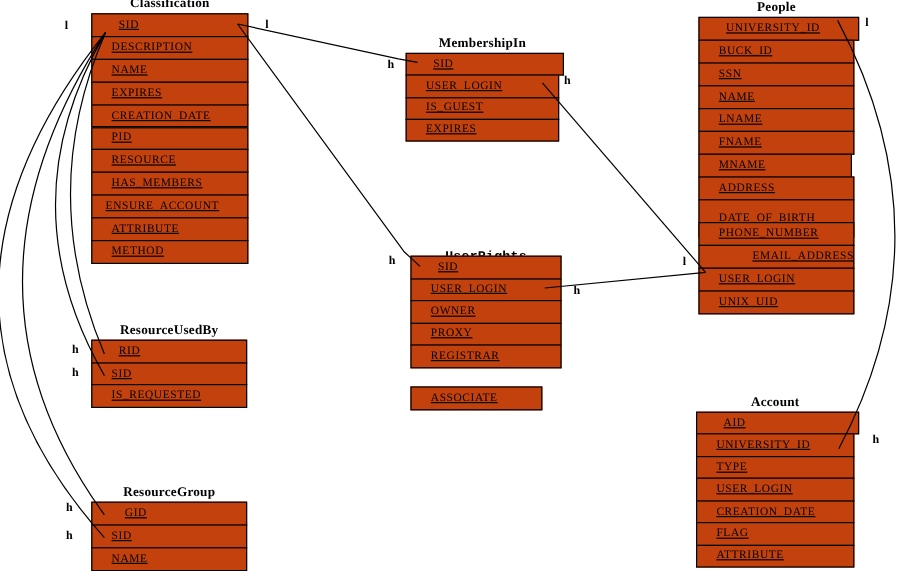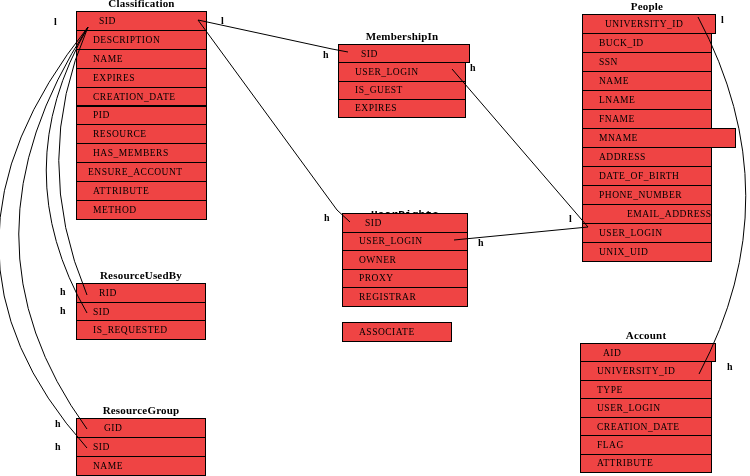--- a/index.html
+++ b/index.html
@@ -28,27 +28,28 @@
     font-size: 11px;
     font-weight: bold;
     text-align: center;
     white-space: nowrap;
     letter-spacing: 0.2px;
   }
   .row {
     position: absolute;
     box-sizing: border-box;
     border: 1px solid #000;
-    background: #ef4444;
+    background: #c2410c;
     display: flex;
     align-items: center;
     padding-left: 16px;
     font-size: 9.5px;
     letter-spacing: 0.5px;
     white-space: nowrap;
+    text-decoration: underline;
   }
   .row.pk {
     padding-left: 22px;
   }
   .card-label {
     position: absolute;
     font-size: 10px;
     font-weight: bold;
     z-index: 30;
   }
@@ -164,27 +165,27 @@
       </div>
       <div class="row" style="top: 57px; left: 0px; height: 20px; width: 130px;">
         <span>NAME</span>
       </div>
       <div class="row" style="top: 76px; left: 0px; height: 20px; width: 130px;">
         <span>LNAME</span>
       </div>
       <div class="row" style="top: 95px; left: 0px; height: 20px; width: 130px;">
         <span>FNAME</span>
       </div>
-      <div class="row" style="top: 114px; left: 0px; height: 20px; width: 154px;">
+      <div class="row" style="top: 114px; left: 0px; height: 20px; width: 128px;">
         <span>MNAME</span>
       </div>
       <div class="row" style="top: 133px; left: 0px; height: 20px; width: 130px;">
         <span>ADDRESS</span>
       </div>
-      <div class="row" style="top: 152px; left: 0px; height: 20px; width: 130px;">
+      <div class="row" style="top: 152px; left: 0px; height: 32px; width: 130px;">
         <span>DATE_OF_BIRTH</span>
       </div>
       <div class="row" style="top: 171px; left: 0px; height: 20px; width: 130px;">
         <span>PHONE_NUMBER</span>
       </div>
       <div class="row" style="top: 190px; left: 0px; height: 20px; width: 130px; padding-left: 44px;">
         <span>EMAIL_ADDRESS</span>
       </div>
       <div class="row" style="top: 209px; left: 0px; height: 20px; width: 130px;">
         <span>USER_LOGIN</span>

